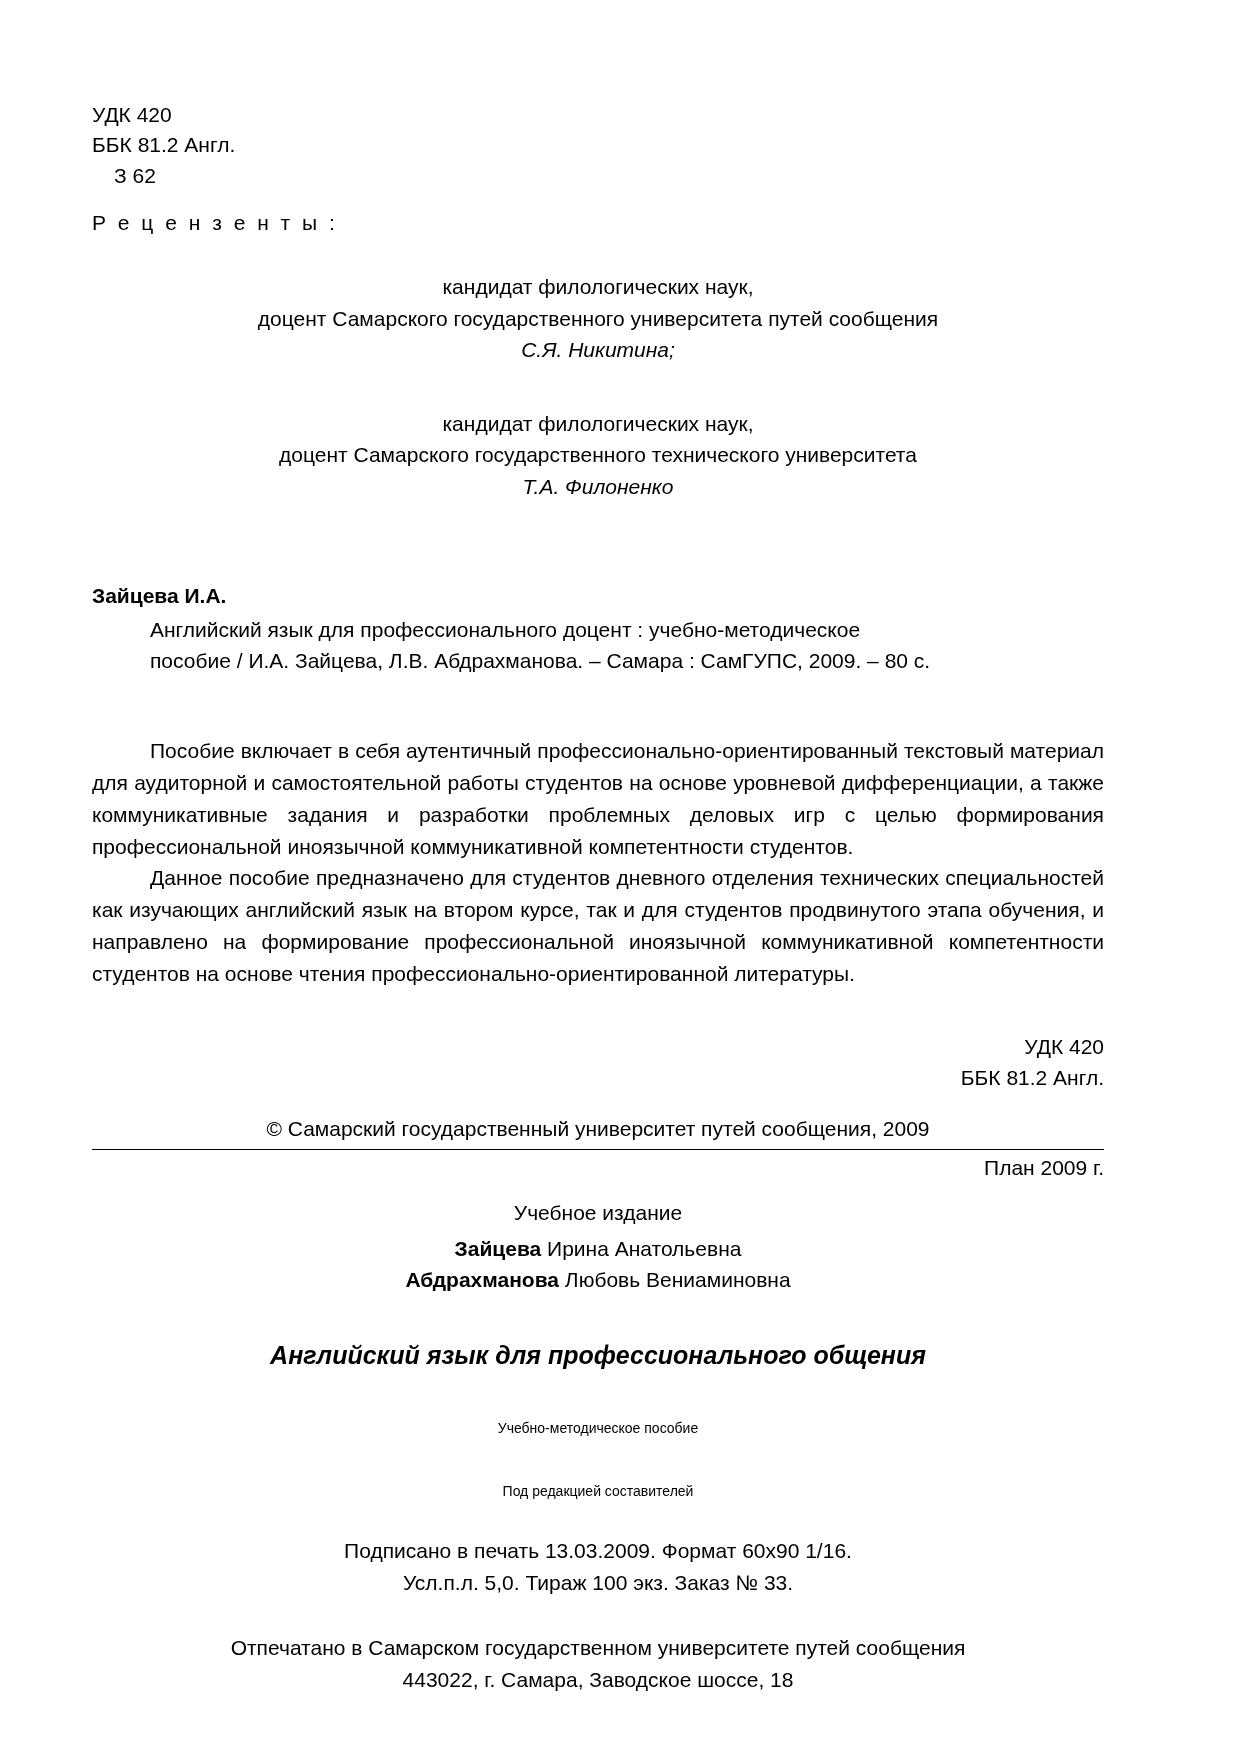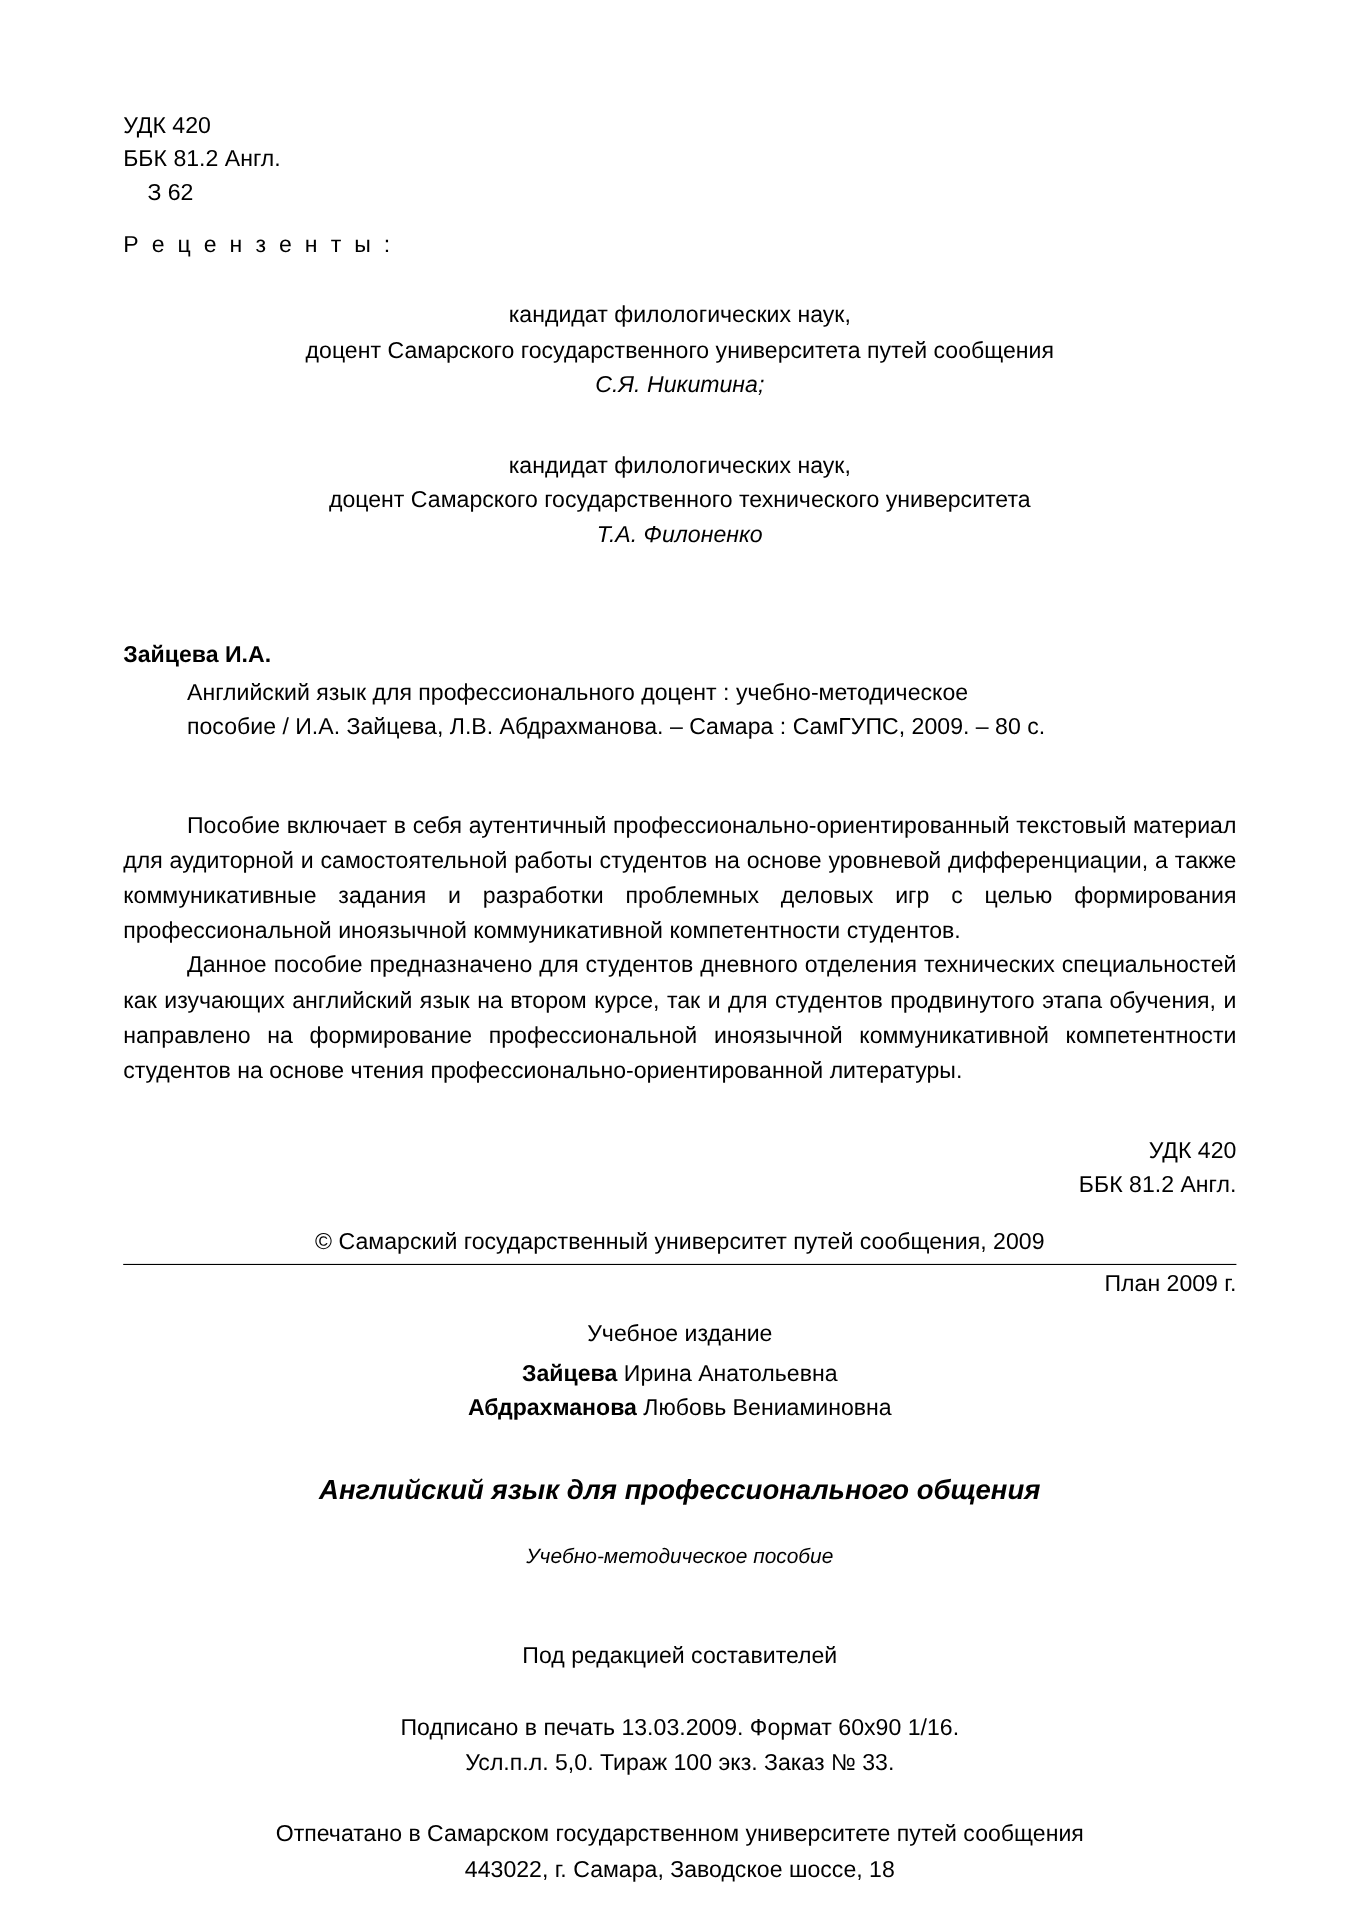--- a/index.html
+++ b/index.html
@@ -14,21 +14,21 @@
   .page {
     position: relative;
     width: 1241px;
     height: 1755px;
     margin: 0 auto;
     background: #ffffff;
     overflow: hidden;
   }
   .content {
     position: absolute;
-    left: 112px;
+    left: 92px;
     top: 100px;
     width: 1012px;
   }
   .udk-block {
     font-size: 21px;
     line-height: 1.45;
   }
   .udk-block .l2 { padding-left: 0; }
   .udk-block .l3 { padding-left: 22px; }
 
@@ -110,27 +110,26 @@
   .imprint .auth { margin: 0; }
   .imprint .auth b { font-weight: bold; }
   .title-big {
     margin-top: 42px;
     font-weight: bold;
     font-style: italic;
     font-size: 25px;
     text-align: center;
   }
   .subtitle {
-    margin-top: 28px;
-    font-style: italic;
-    font-size: 19px;
+    margin-top: 44px;
+    font-size: 14px;
   }
   .under-ed {
-    margin-top: 62px;
-    font-size: 21px;
+    margin-top: 43px;
+    font-size: 14px;
   }
   .print-info {
     margin-top: 34px;
     font-size: 21px;
     line-height: 1.5;
   }
   .printed-at {
     margin-top: 34px;
     font-size: 21px;
     line-height: 1.5;

